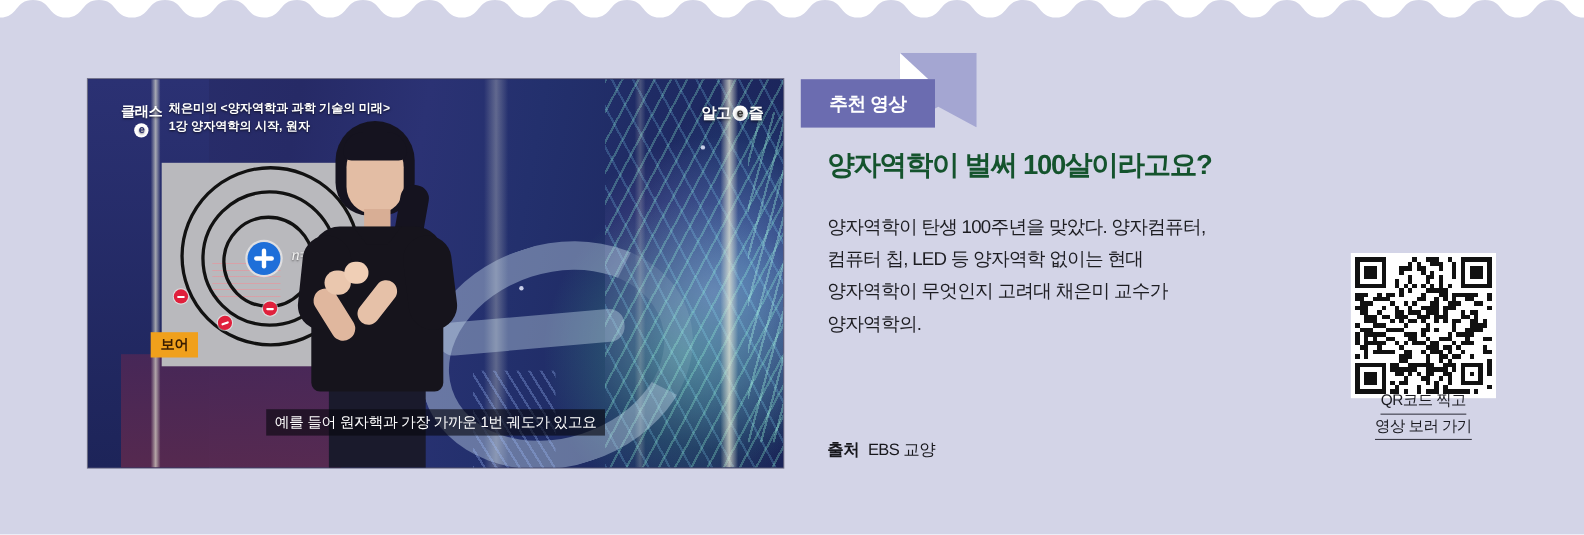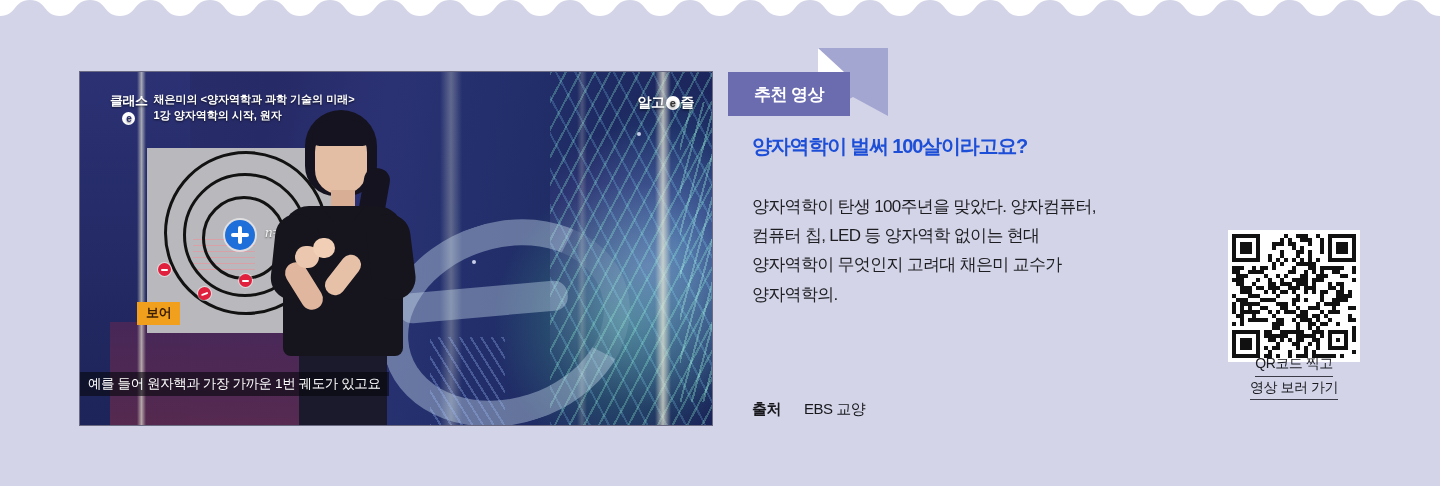--- a/index.html
+++ b/index.html
@@ -128,40 +128,40 @@
     letter-spacing:-.5px;text-shadow:0 1px 3px rgba(0,0,0,.7);display:flex;align-items:center;gap:1px;margin-left:31px;}
   .v-wm .e-badge{background:#fff;color:#333;width:14px;height:14px;line-height:14px;font-size:11px;}
 
   
   .lt-badge{position:absolute;left:57px;top:230px;background:#f0a01c;color:#3a1c00;
     font-weight:bold;font-size:13px;padding:2px 9px 3px;letter-spacing:-.3px;}
   .lt-main{position:absolute;left:40px;top:250px;font-size:32px;font-weight:bold;
     letter-spacing:-1px;white-space:nowrap;text-shadow:0 2px 5px rgba(0,0,0,.75);}
   .lt-main .hl{color:#f2a81d;}
   .lt-main .wt{color:#ffffff;}
-  .sub{position:absolute;left:0;right:0;top:300px;text-align:left;}
+  .sub{position:absolute;left:0;right:0;top:300px;text-align:center;}
   .sub span{display:inline-block;background:rgba(8,8,14,.62);color:#fff;font-size:13.5px;
     padding:3px 8px;letter-spacing:-.4px;white-space:nowrap;}
 
   
   .ribbon{position:absolute;left:728px;top:72px;height:44px;}
   .ribbon-tail{position:absolute;left:90px;top:-24px;width:70px;height:68px;background:#a4a6d2;
     clip-path:polygon(0 0,100% 0,100% 100%,50% 72%,0 100%);}
   .ribbon-fold{position:absolute;left:90px;top:-24px;width:26px;height:24px;background:#ffffff;
     clip-path:polygon(0 0,100% 100%,0 100%);}
   .ribbon-body{position:absolute;left:0;top:0;width:122px;height:44px;background:#6b6cb0;
     display:flex;align-items:center;justify-content:center;}
   .ribbon-body span{color:#fff;font-weight:bold;font-size:17px;letter-spacing:-.5px;}
 
-  .rtitle{position:absolute;left:752px;top:133px;font-size:20px;font-weight:bold;color:#1d4ed8;
+  .rtitle{position:absolute;left:752px;top:133px;font-size:25px;font-weight:bold;color:#14532d;
     letter-spacing:-1.2px;white-space:nowrap;}
   .rbody{position:absolute;left:752px;top:192px;width:460px;font-size:17px;color:#1d1d22;
     line-height:1.72;letter-spacing:-.7px;}
   .rsrc{position:absolute;left:752px;top:400px;font-size:15px;color:#17171c;letter-spacing:-.5px;}
-  .rsrc b{font-weight:bold;margin-right:23px;}
+  .rsrc b{font-weight:bold;margin-right:8px;}
 
   
   .qr-wrap{position:absolute;left:1228px;top:230px;width:132px;height:132px;background:#fff;padding:0;}
   .qr-wrap svg{display:block;width:132px;height:132px;}
   .qrcap{position:absolute;left:1212px;top:353px;width:164px;text-align:center;
     font-size:14px;color:#1a1a20;line-height:1.55;letter-spacing:-.5px;}
   .qrcap span{display:inline-block;border-bottom:1px solid #3a3a46;padding-bottom:1px;}
 </style>
 </head>
 <body>

